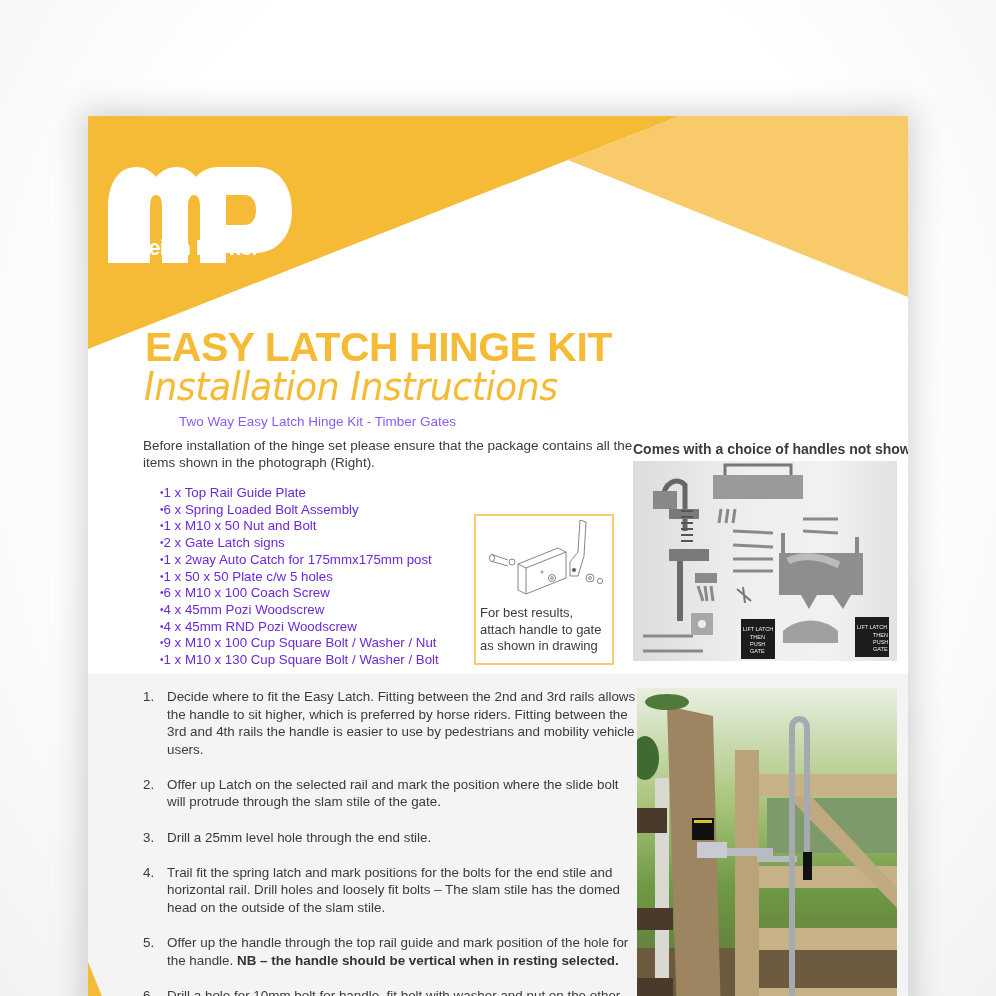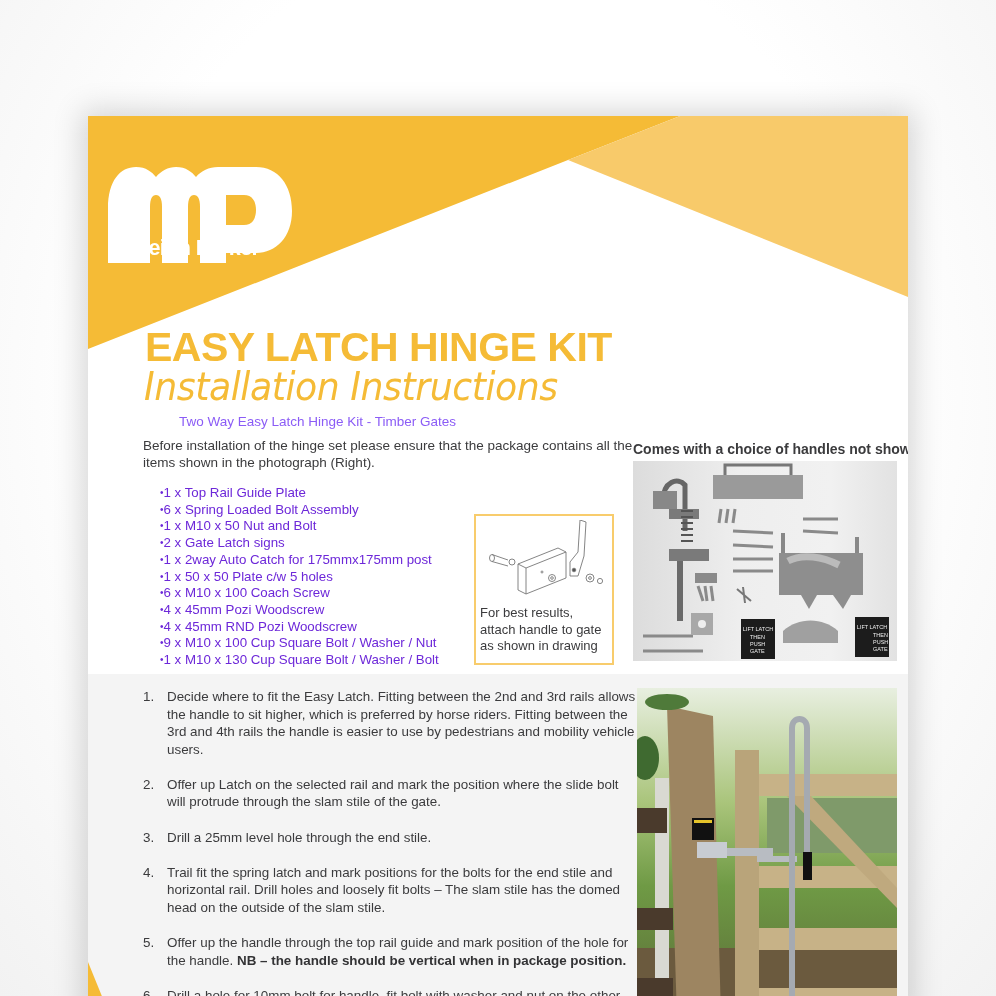--- a/index.html
+++ b/index.html
@@ -263,21 +263,21 @@
       <li>
         <span class="num">3.</span>
         <span>Drill a 25mm level hole through the end stile.</span>
       </li>
       <li>
         <span class="num">4.</span>
         <span>Trail fit the spring latch and mark positions for the bolts for the end stile and horizontal rail. Drill holes and loosely fit bolts – The slam stile has the domed head on the outside of the slam stile.</span>
       </li>
       <li>
         <span class="num">5.</span>
-        <span>Offer up the handle through the top rail guide and mark position of the hole for the handle. </span><span class="nb">NB – the handle should be vertical when in package position.</span>
+        <span>Offer up the handle through the top rail guide and mark position of the hole for the handle. </span><span class="nb">NB – the handle should be vertical when in resting selected.</span>
       </li>
       <li>
         <span class="num">6.</span>
         <span>Drill a hole for 10mm bolt for handle, fit bolt with washer and nut on the other side of</span>
       </li>
     </ol>
 
     <div class="gate-photo">
       <svg width="260" height="330" viewBox="0 0 260 330">
         <defs>

